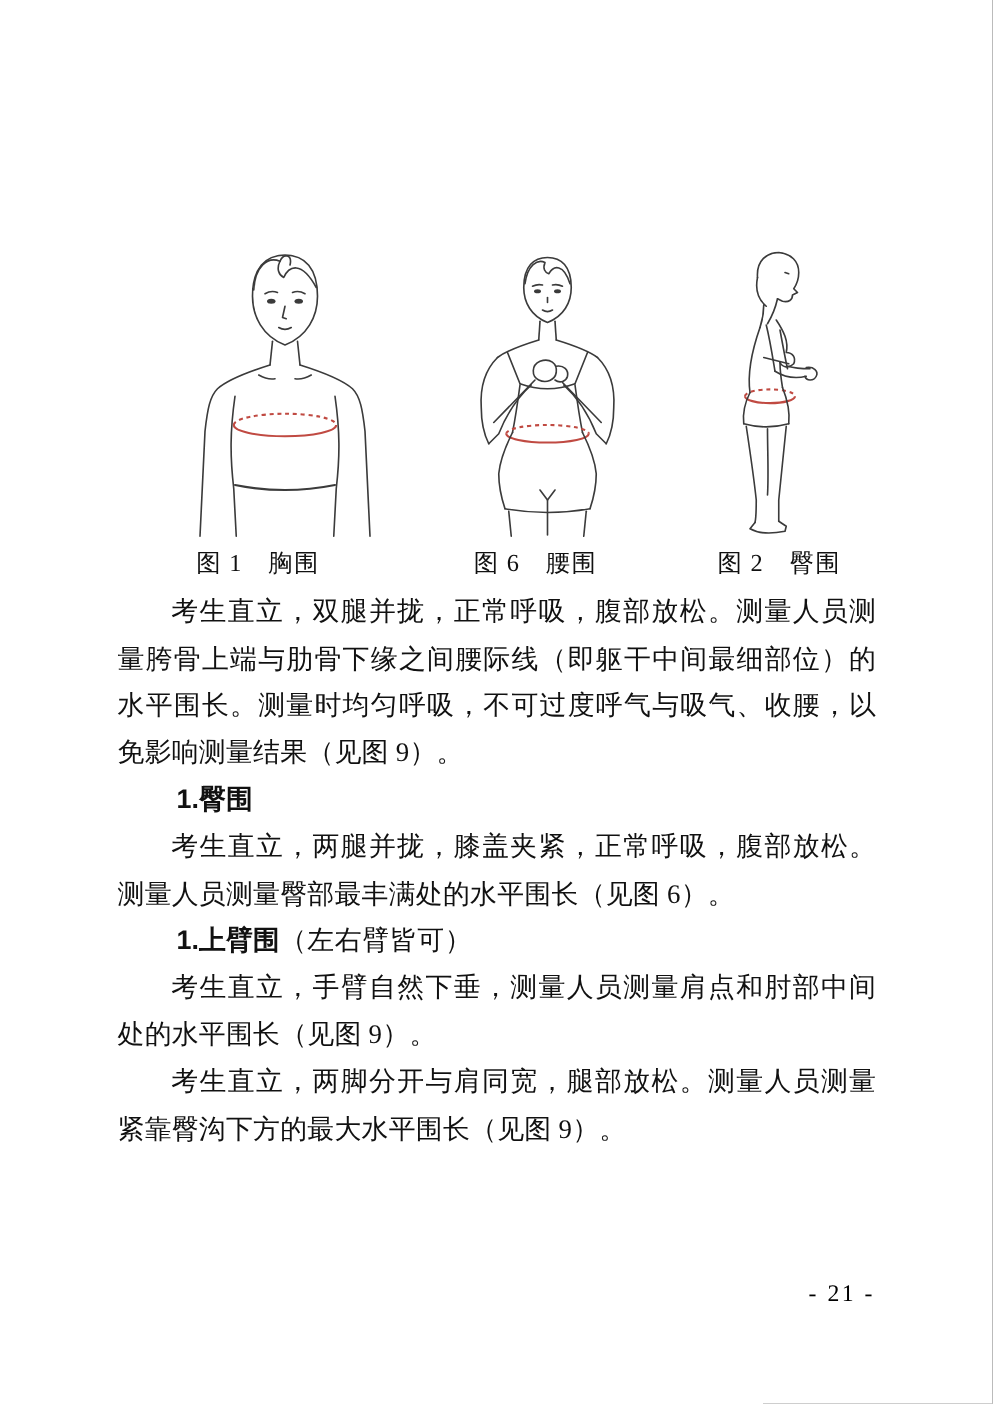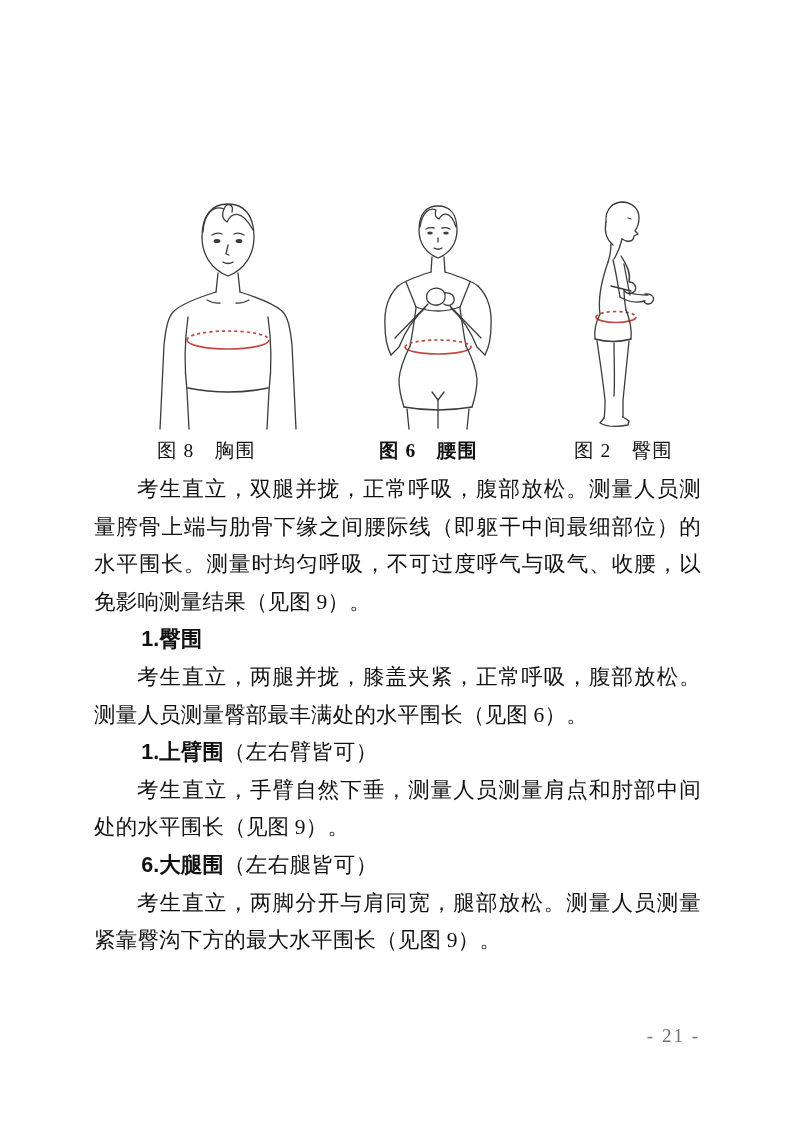--- a/index.html
+++ b/index.html
@@ -34,21 +34,21 @@
 
   .fig-caption {
     position: absolute;
     top: 437px;
     font-size: 19.5px;
     letter-spacing: 1px;
     white-space: nowrap;
     color: var(--text);
   }
   .cap1 { left: 157px; }
-  .cap2 { left: 379px; font-weight: bold; }
+  .cap2 { left: 379px; }
   .cap3 { left: 574px; }
 
   .content {
     position: absolute;
     left: 94px;
     top: 471px;
     width: 607px;
     font-size: 21.5px;
     line-height: 37.6px;
   }
@@ -69,21 +69,21 @@
     text-align: justify;
     letter-spacing: 0.2px;
   }
   .page-number {
     position: absolute;
     top: 1023px;
     right: 94px;
     font-size: 19px;
     line-height: 26px;
     letter-spacing: 2px;
-    color: #737373;
+    color: #000000;
     margin-left: 40px;
   }
 </style>
 </head>
 <body>
 
 <div class="page">
 
   <div class="figure-block fig5">
     <svg viewBox="0 0 150 235">
@@ -205,42 +205,41 @@
       <path class="ln" d="M12,141 Q30,146 48,141"></path>
 
       <path class="ln" d="M14,143 C17,163 20,183 22,202 C22,210 22,216 21,220"></path>
       <path class="ln" d="M46,143 C44,163 42,183 40,202 C40,210 40,216 40,219"></path>
       <path class="ln" d="M31,145 C31,162 32,182 31,198"></path>
 
       <path class="ln" d="M21,220 L17,225 C24,229 35,229 45,227 L46,223 L40,219"></path>
     </svg>
   </div>
 
-  <div class="fig-caption cap1">图 8　胸围</div>
+  <div class="fig-caption cap1">图 1　胸围</div>
   <div class="fig-caption cap2">图 6　腰围</div>
   <div class="fig-caption cap3">图 2　臀围</div>
 
   <div class="content">
 
     <div class="section">
       <p class="body-text">考生直立，双腿并拢，正常呼吸，腹部放松。测量人员测量胯骨上端与肋骨下缘之间腰际线（即躯干中间最细部位）的水平围长。测量时均匀呼吸，不可过度呼气与吸气、收腰，以免影响测量结果（见图 9）。</p>
     </div>
 
     <div class="section">
       <h3 class="heading"><span class="h-main">1.臀围</span><span class="h-note"></span></h3>
       <p class="body-text">考生直立，两腿并拢，膝盖夹紧，正常呼吸，腹部放松。测量人员测量臀部最丰满处的水平围长（见图 6）。</p>
     </div>
 
     <div class="section">
       <h3 class="heading"><span class="h-main">1.上臂围</span><span class="h-note">（左右臂皆可）</span></h3>
       <p class="body-text">考生直立，手臂自然下垂，测量人员测量肩点和肘部中间处的水平围长（见图 9）。</p>
     </div>
 
     <div class="section">
-      <h3 class="heading"><span class="h-main">6.大腿围</span><span class="h-note">（左右腿皆可）</span></h3>
       <p class="body-text">考生直立，两脚分开与肩同宽，腿部放松。测量人员测量紧靠臀沟下方的最大水平围长（见图 9）。</p>
     </div>
 
   </div>
 
   <div class="page-number">- 21 -</div>
 
 </div>
 
 </body></html>

